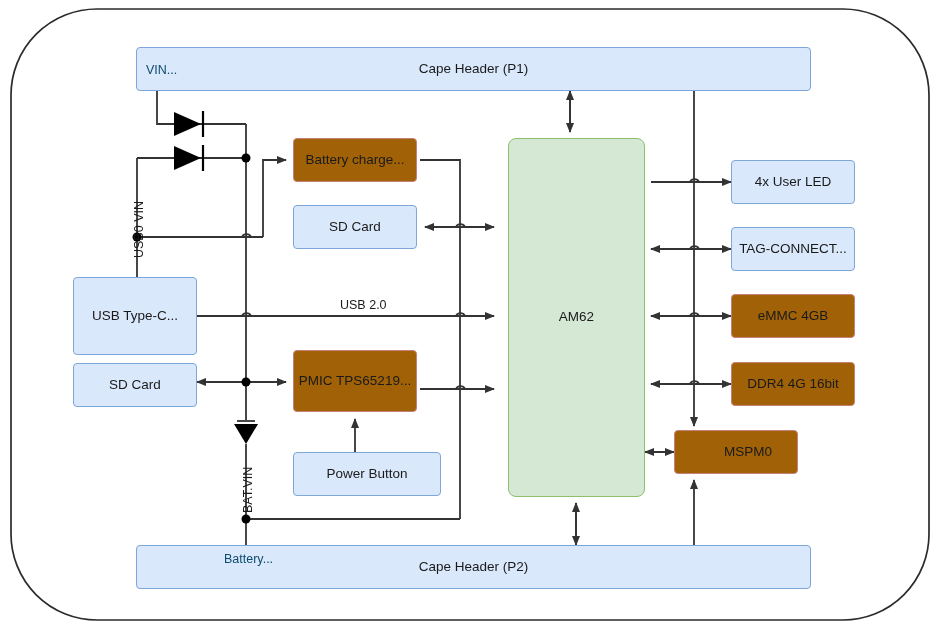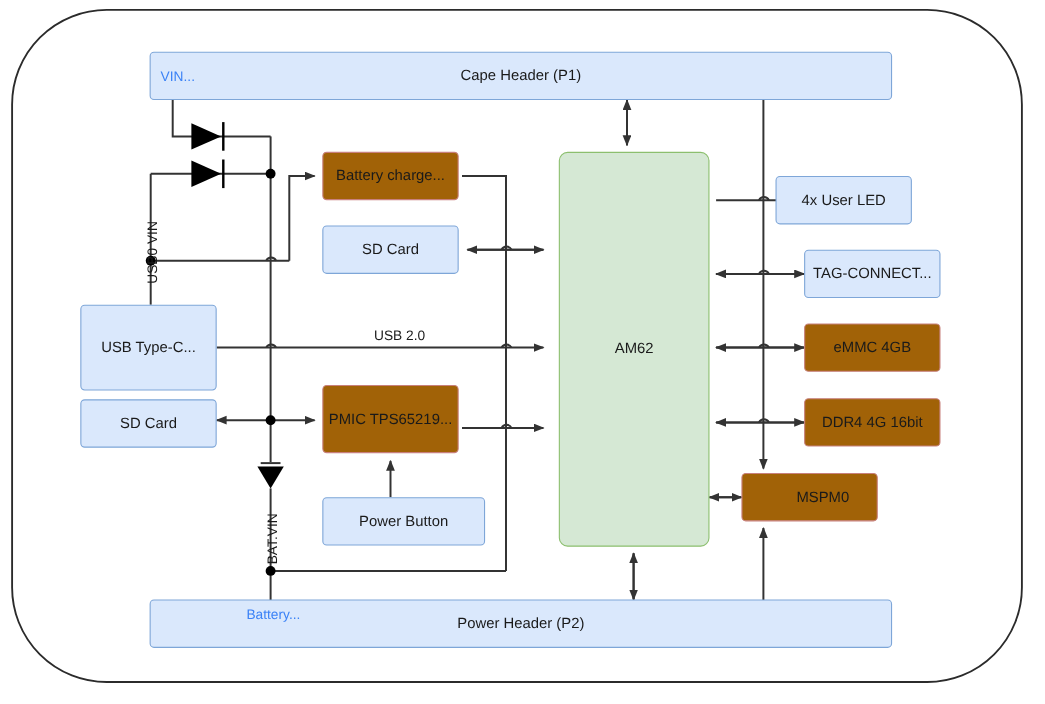--- a/index.html
+++ b/index.html
@@ -14,21 +14,21 @@
   .blue{background:#dae8fc;border-color:#7ea6d8;}
   .pink{background:#a16207;border-color:#c8807c;}
   .green{background:#d5e8d4;border-color:#8cbf6e;}
   .r4{border-radius:4px;}
   .r18{border-radius:8px;}
   .edge-label{position:absolute;font-size:12.5px;color:#1a1a1a;
               background:transparent;white-space:nowrap;}
   .vlabel{position:absolute;font-size:12.5px;color:#1a1a1a;
           white-space:nowrap;transform-origin:0 0;
           transform:rotate(-90deg);}
-  .corner-label{position:absolute;font-size:12.5px;color:#3b82f6;white-space:nowrap;}
+  .corner-label{position:absolute;font-size:12.5px;color:#0c4a6e;white-space:nowrap;}
 </style>
 </head>
 <body>
 
 <div id="canvas">
 
   <svg class="layer" viewBox="0 0 950 640">
     <defs>
       <marker id="ah" markerWidth="10" markerHeight="10" refX="9" refY="4" orient="auto" markerUnits="userSpaceOnUse">
         <path d="M0,0 L10,4 L0,8 z" fill="#333333"></path>
@@ -156,42 +156,42 @@
   </div>
 
   <div class="node blue r4" style="left:293px;top:452px;width:148px;height:44px;">
     <span>Power Button</span>
   </div>
 
   <div class="node green r18" style="left:508px;top:138px;width:137px;height:359px;">
     <span>AM62</span>
   </div>
 
-  <div class="node blue r4" style="left:705px;top:160px;width:124px;height:44px;justify-content:center;">
+  <div class="node blue r4" style="left:731px;top:160px;width:124px;height:44px;justify-content:center;">
     <span>4x User LED</span>
   </div>
 
   <div class="node blue r4" style="left:731px;top:227px;width:124px;height:44px;">
     <span>TAG-CONNECT...</span>
   </div>
 
   <div class="node pink r4" style="left:731px;top:294px;width:124px;height:44px;">
     <span>eMMC 4GB</span>
   </div>
 
   <div class="node pink r4" style="left:731px;top:362px;width:124px;height:44px;">
     <span>DDR4 4G 16bit</span>
   </div>
 
   <div class="node pink r4" style="left:674px;top:430px;width:124px;height:44px;padding-left:24px;">
     <span>MSPM0</span>
   </div>
 
   <div class="node blue r4" style="left:136px;top:545px;width:675px;height:44px;">
-    <span>Power Header (P2)</span>
+    <span>Cape Header (P2)</span>
   </div>
   <div class="corner-label" style="left:224px;top:552px;">Battery...</div>
 
   <div class="vlabel" style="left:132px;top:258px;">USB0 VIN</div>
 
   <div class="vlabel" style="left:241px;top:513px;">BAT.VIN</div>
 
   <div class="edge-label" style="left:306px;top:298px;margin-left:34px;">USB 2.0</div>
 
 </div>

